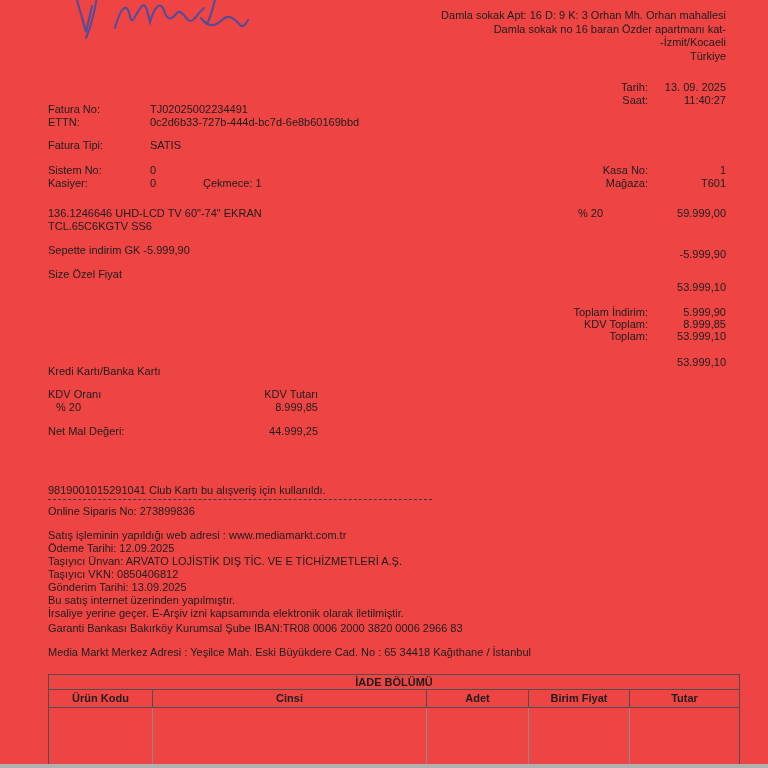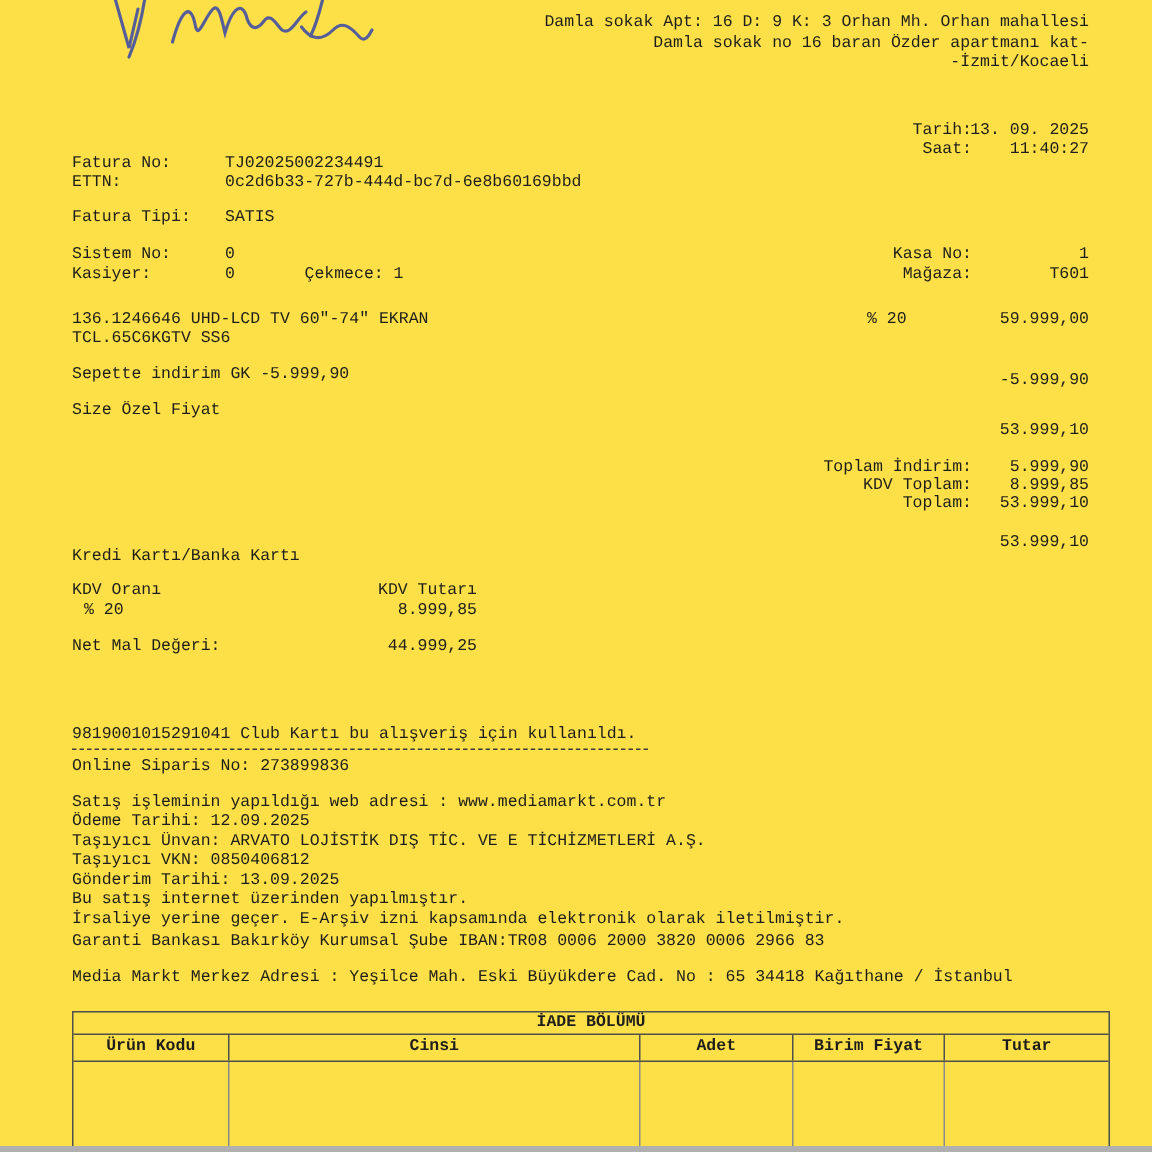--- a/index.html
+++ b/index.html
@@ -1,20 +1,20 @@
 <!DOCTYPE html>
 <html><head>
 <meta charset="utf-8">
 <style>
   html,body{margin:0;padding:0;background:#ffffff;}
   .page{
     position:relative;
     width:768px;height:768px;
-    background:#fde047;
-    font-family:Liberation Mono, monospace;
+    background:#ef4444;
+    font-family:Liberation Sans, sans-serif;
     color:#1d1d1d;
     font-size:11px;
     overflow:hidden;
   }
   .abs{position:absolute;white-space:nowrap;}
   .ra{text-align:right;}
   .dashes{border-top:1px dashed #3a3a3a;height:0;}
   .iade{
     position:absolute;left:48px;top:674px;width:692px;height:98px;
     border:1px solid #4f4f4f;border-bottom:none;box-sizing:border-box;
@@ -51,20 +51,21 @@
       <path d="M60,34 C66,12 72,8 75,22 C77,34 81,18 87,12 C91,8 93,20 95,28 C99,14 105,6 109,16 C111,24 115,28 121,20 C125,14 129,22 133,26 C139,30 143,18 149,14"></path>
       <path d="M146,24 C152,32 159,34 167,26 C173,20 178,23 185,31 C188,34 191,30 193,26"></path>
       <path d="M160,6 C158,14 155,24 152,30"></path>
     </g>
   </svg>
 
   <div class="abs ra addr" style="top:9px;right:42px;">
     <div>Damla sokak Apt: 16 D: 9 K: 3 Orhan Mh. Orhan mahallesi</div>
     <div>Damla sokak no 16 baran Özder apartmanı kat-</div>
     <div>-İzmit/Kocaeli</div>
+    <div>Türkiye</div>
   </div>
 
   <div class="abs ra" style="top:81px;right:120px;">Tarih:</div>
   <div class="abs ra" style="top:81px;right:42px;text-align:right;">13. 09. 2025</div>
   <div class="abs ra" style="top:94px;right:120px;">Saat:</div>
   <div class="abs ra" style="top:94px;right:42px;">11:40:27</div>
 
   <div class="abs" style="left:48px;top:103px;">Fatura No:</div>
   <div class="abs" style="left:150px;top:103px;">TJ02025002234491</div>
   <div class="abs" style="left:48px;top:116px;">ETTN:</div>

